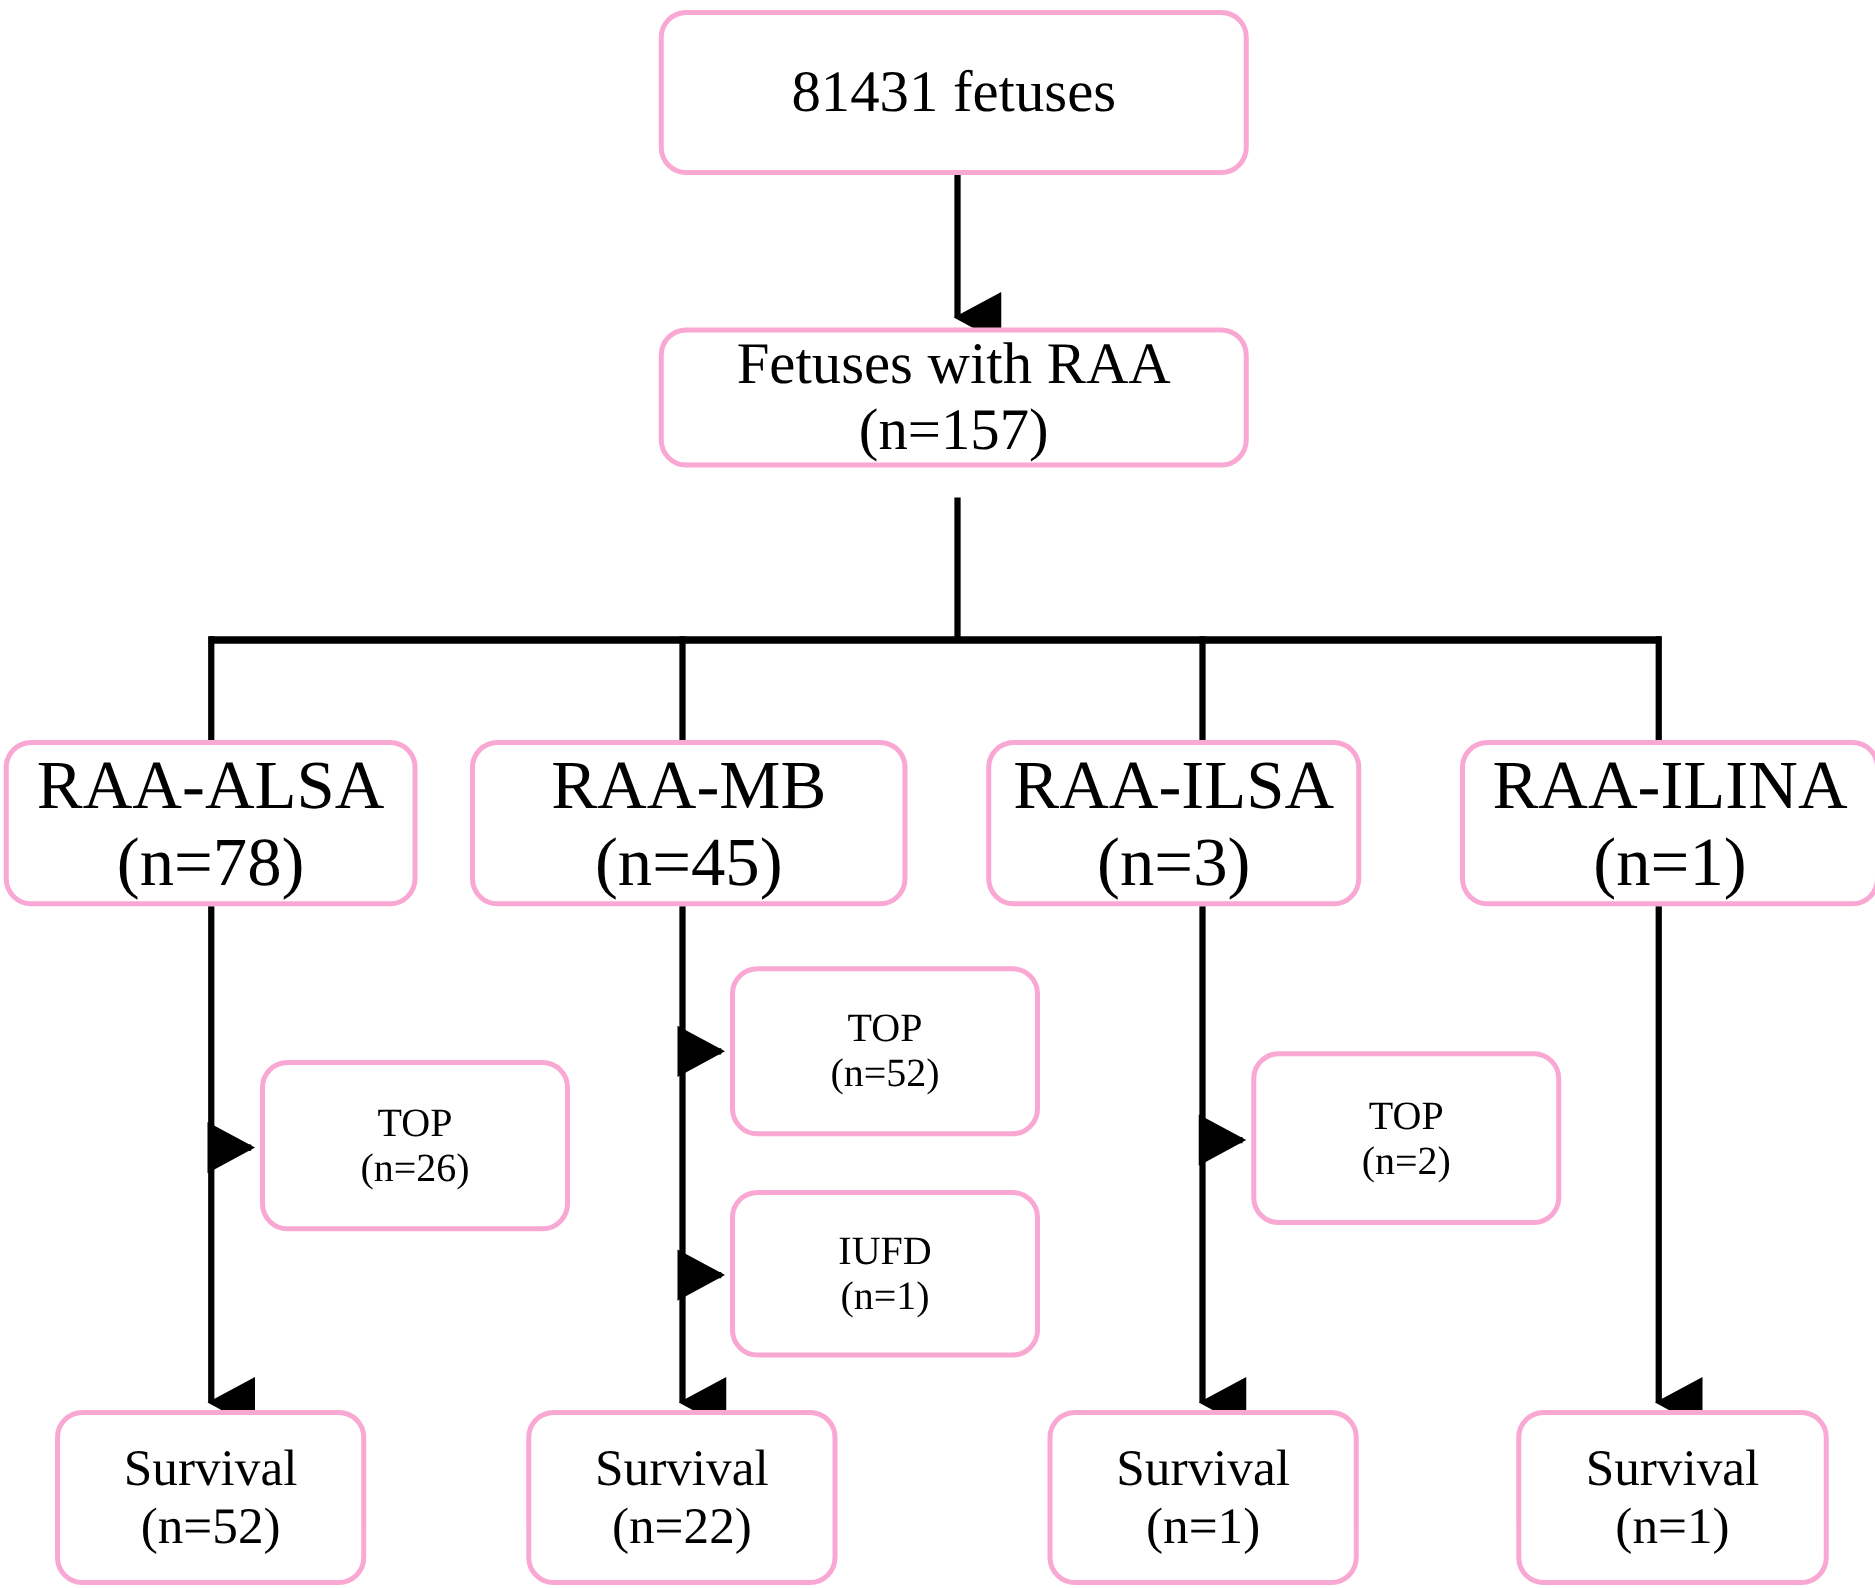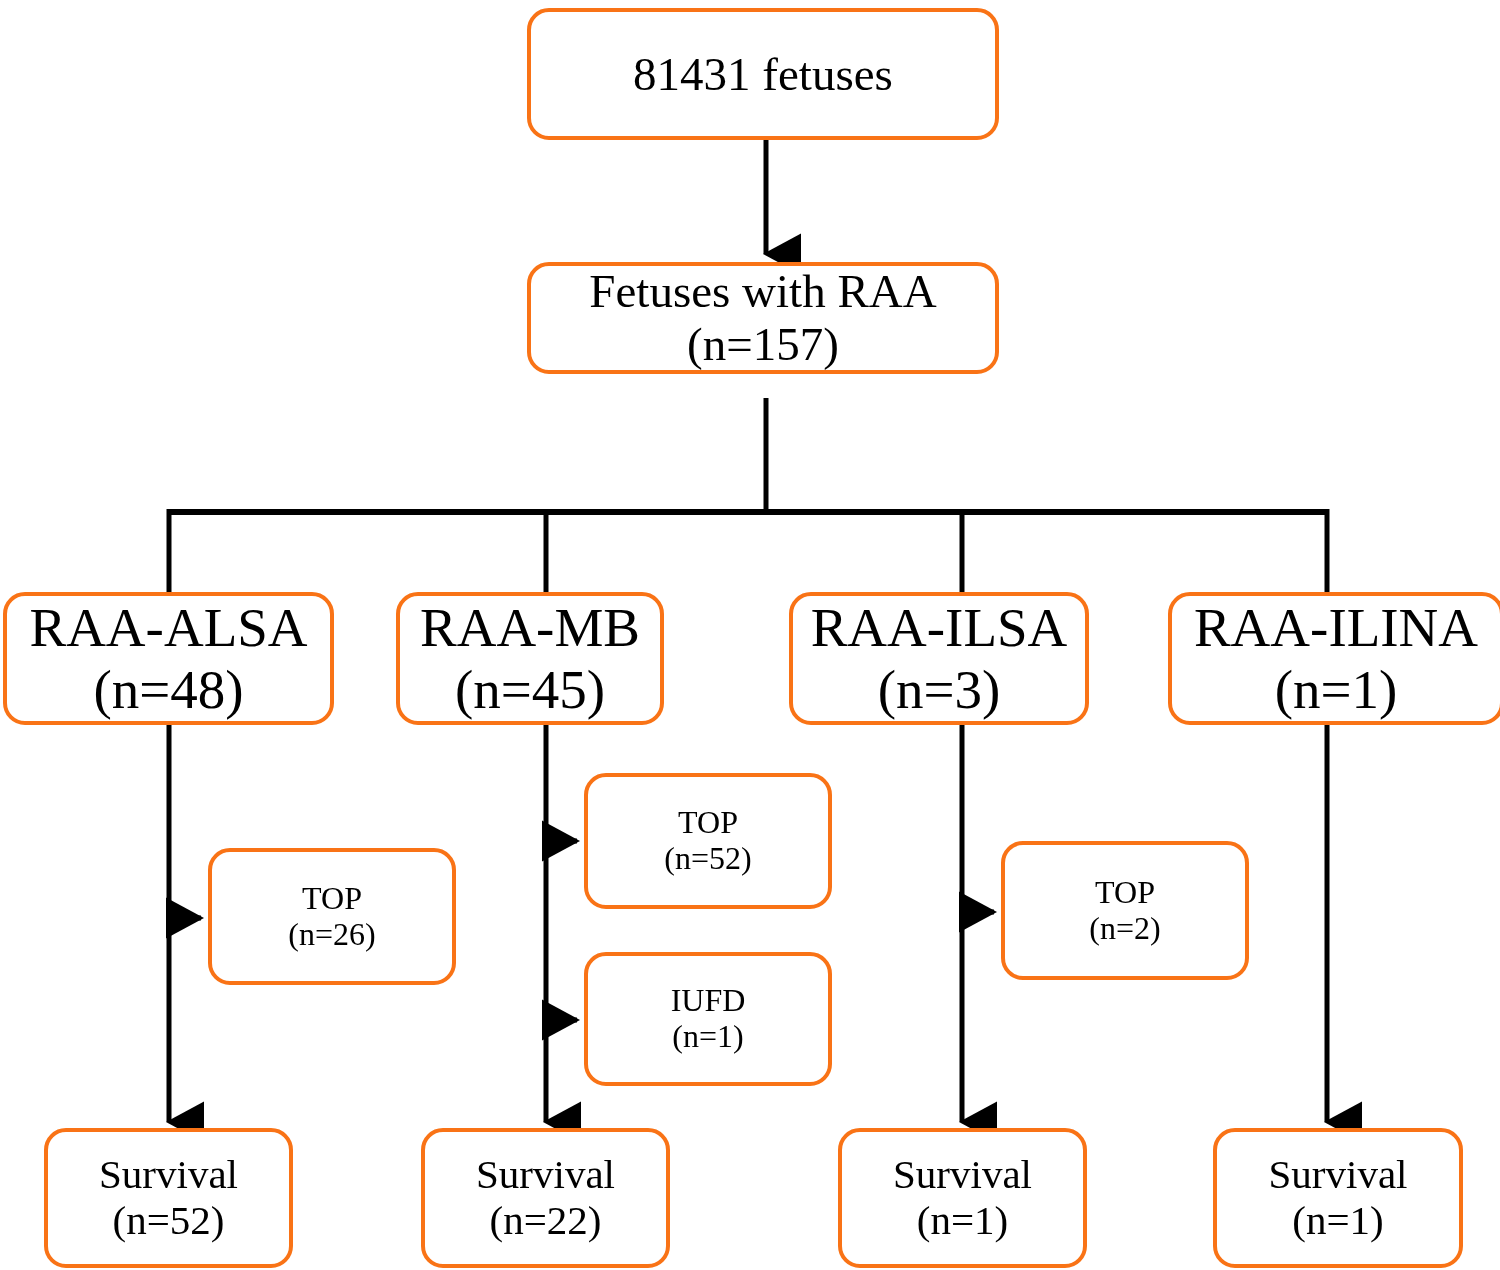--- a/index.html
+++ b/index.html
@@ -22,21 +22,21 @@
   #flow-svg {
     position: absolute;
     top: 0;
     left: 0;
     width: 1500px;
     height: 1270px;
   }
   .node-box {
     position: absolute;
     box-sizing: border-box;
-    border: 4px solid #f97316;
+    border: 4px solid #f9a8d4;
     border-radius: 22px;
     background: #ffffff;
     display: flex;
     flex-direction: column;
     align-items: center;
     justify-content: center;
     text-align: center;
     color: #000000;
     font-family: "Liberation Serif", "DejaVu Serif", serif;
     line-height: 1.12;
@@ -98,24 +98,24 @@
     <span class="node-line">81431 fetuses</span>
   </div>
 
   <div class="node-box size-xl" style="left:527px; top:262px; width:472px; height:112px;">
     <span class="node-line">Fetuses with RAA</span>
     <span class="node-line">(n=157)</span>
   </div>
 
   <div class="node-box size-lg" style="left:3px; top:592px; width:331px; height:133px;">
     <span class="node-line">RAA-ALSA</span>
-    <span class="node-line">(n=48)</span>
+    <span class="node-line">(n=78)</span>
   </div>
 
-  <div class="node-box size-lg" style="left:396px; top:592px; width:268px; height:133px;">
+  <div class="node-box size-lg" style="left:376px; top:592px; width:350px; height:133px;">
     <span class="node-line">RAA-MB</span>
     <span class="node-line">(n=45)</span>
   </div>
 
   <div class="node-box size-lg" style="left:789px; top:592px; width:300px; height:133px;">
     <span class="node-line">RAA-ILSA</span>
     <span class="node-line">(n=3)</span>
   </div>
 
   <div class="node-box size-lg" style="left:1168px; top:592px; width:336px; height:133px;">

